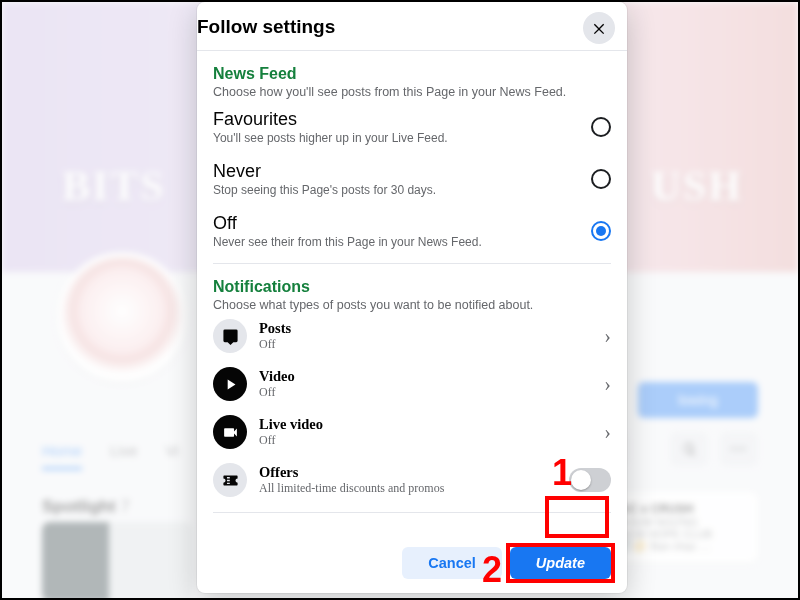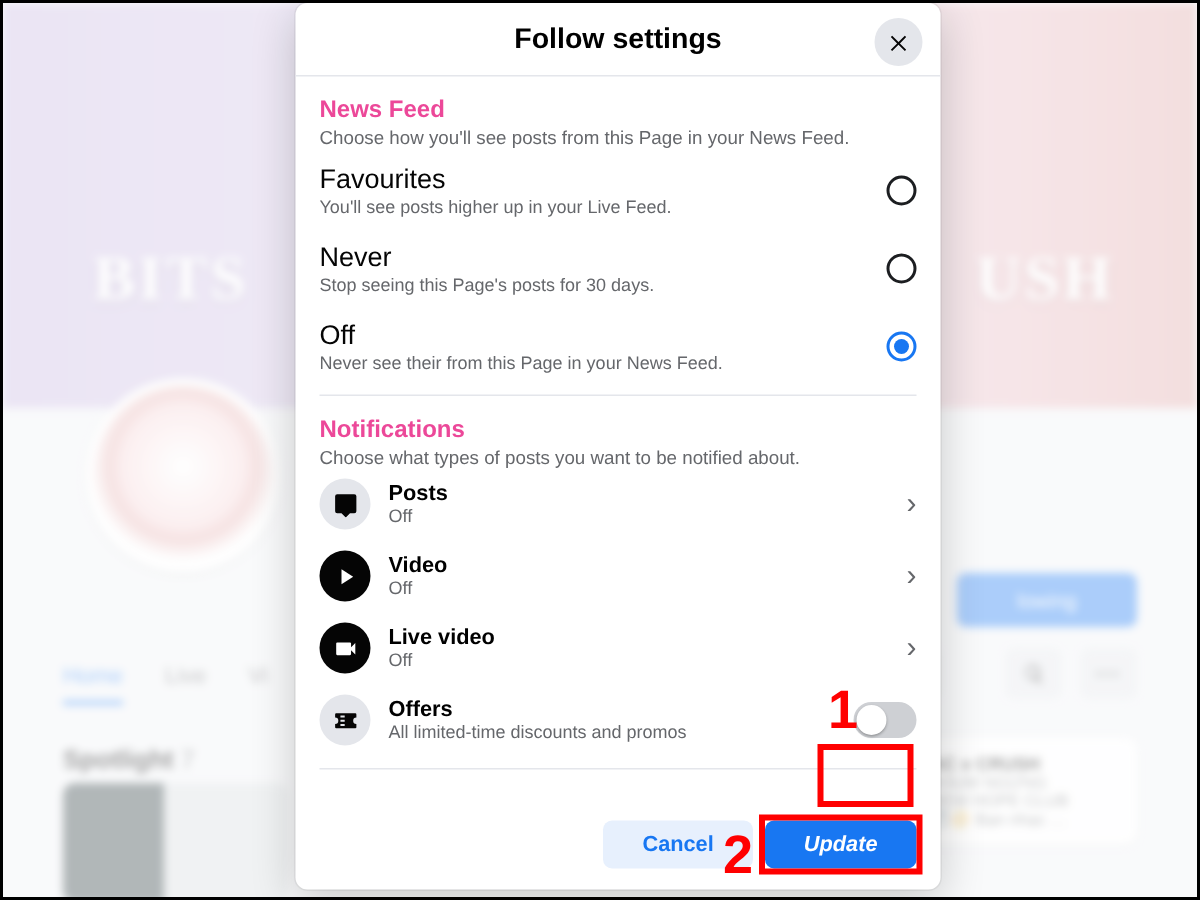--- a/index.html
+++ b/index.html
@@ -84,39 +84,38 @@
     left: 195px; top: 0;
     width: 430px;
     background: #fff;
     border-radius: 8px;
     box-shadow: 0 8px 30px rgba(0,0,0,.2), 0 0 0 1px rgba(0,0,0,.05);
     display: flex; flex-direction: column;
     max-height: 600px;
   }
   .modal-header {
     position: relative;
-    text-align: center;
     padding: 14px 0 12px;
     border-bottom: 1px solid #e4e6eb;
   }
   .modal-title { font-size: 19px; font-weight: 700; }
   .close-btn {
     position: absolute; right: 12px; top: 10px;
     width: 32px; height: 32px; border-radius: 50%;
     background: #e4e6eb; display:flex; align-items:center; justify-content:center;
     cursor: pointer;
   }
   .close-btn svg { width:16px; height:16px; }
 
   .modal-body {
     overflow-y: auto;
     padding: 0 16px 4px;
   }
   .section-head { padding-top: 14px; }
-  .section-title { font-size: 16px; font-weight: 600; color:#ec4899; }
+  .section-title { font-size: 16px; font-weight: 600; color:#15803d; }
   .section-sub { font-size: 12.5px; color:#65676b; margin-top:2px; }
 
   .radio-row {
     display:flex; align-items:center; justify-content:space-between;
     padding: 10px 0 6px;
     cursor: pointer;
   }
   .radio-row .txt .t { font-size: 18px; font-weight:400; color:#050505; }
   .radio-row .txt .s { font-size: 12px; color:#65676b; margin-top:1px; }
   .radio {
@@ -127,20 +126,21 @@
   .radio.selected::after {
     content:""; position:absolute; inset:3px; border-radius:50%; background:#1877f2;
   }
 
   .divider { border:none; border-top:1px solid #e4e6eb; margin: 8px 0 0; }
 
   .notif-row {
     display:flex; align-items:center; gap:12px;
     padding: 7px 0;
     cursor:pointer;
+    font-family:Liberation Serif, serif;
   }
   .notif-icon {
     width:34px; height:34px; border-radius:50%; background:#e4e6eb;
     display:flex; align-items:center; justify-content:center; flex-shrink:0;
   }
   .notif-icon svg { width:17px; height:17px; fill:#050505; }
   .notif-txt { flex:1; }
   .notif-txt .t { font-size:14.5px; font-weight:600; }
   .notif-txt .s { font-size:12px; color:#65676b; }
   .chev { color:#65676b; font-size:20px; }

